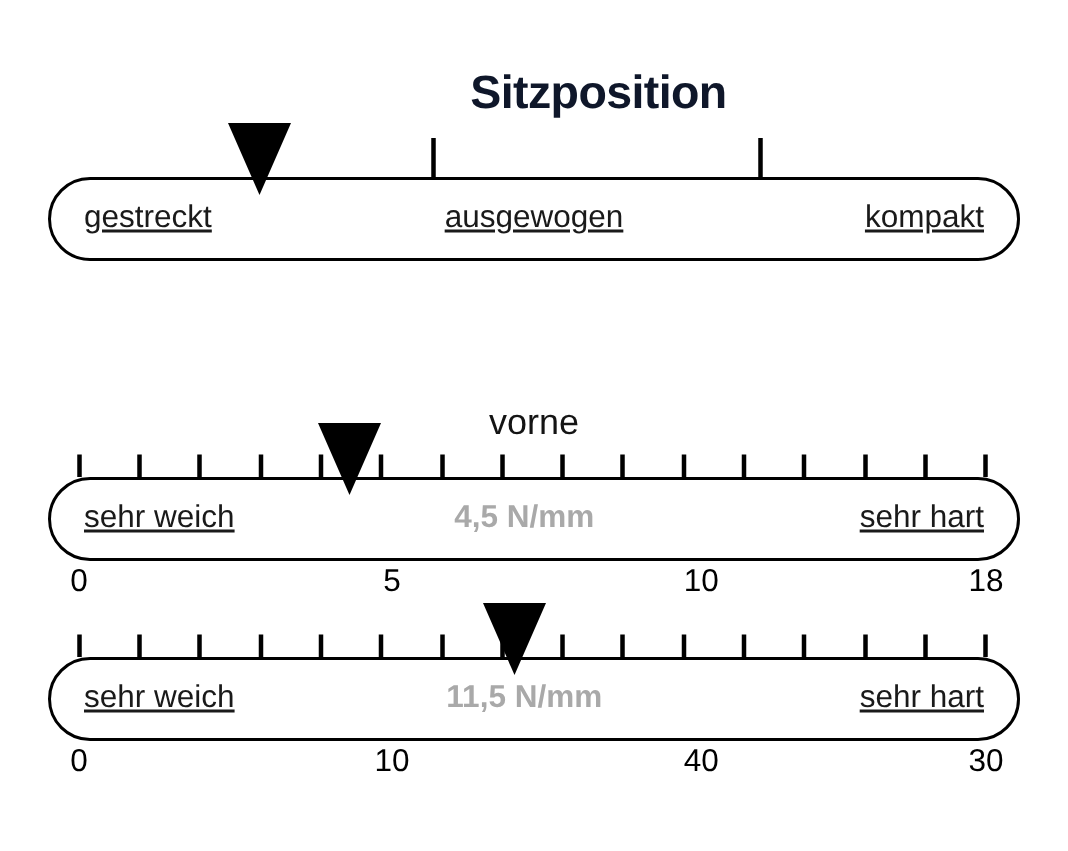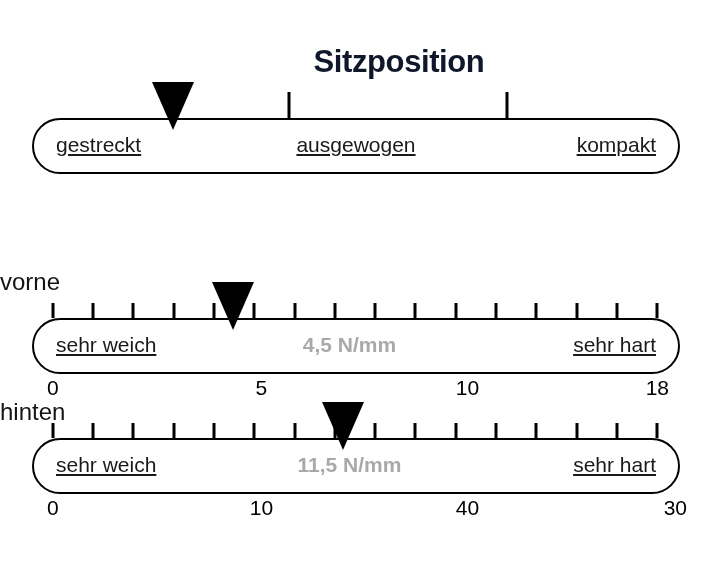--- a/index.html
+++ b/index.html
@@ -31,21 +31,21 @@
     font-size: 31px;
     letter-spacing: -0.4px;
     color: #0f172a;
     white-space: nowrap;
     padding-left: 43px;
   }
   .subtitle {
     position: absolute;
     left: 0;
     width: 712px;
-    text-align: left;
+    text-align: center;
     font-weight: normal;
     font-size: 24px;
     color: #141414;
     white-space: nowrap;
   }
 
   
   .gauge {
     position: absolute;
     left: 32px;
@@ -174,21 +174,20 @@
       <div class="tick" style="left: 77.84%;"></div>
       <div class="tick" style="left: 84.06%;"></div>
       <div class="tick" style="left: 90.28%;"></div>
       <div class="tick" style="left: 96.5%;"></div>
       <div class="axis-num" style="left: 3.2%;">0</div>
       <div class="axis-num" style="left: 35.4%;">5</div>
       <div class="axis-num" style="left: 67.2%;">10</div>
       <div class="axis-num" style="left: 96.5%;">18</div>
     </div>
 
-  <div class="subtitle" style="top:398px">hinten</div>
 
   <div class="gauge" id="g2" style="top:438px">
     <div class="capsule"></div>
     <div class="zone-label left">sehr weich</div>
     <div class="zone-label right">sehr hart</div>
     <div class="value-label" style="left:49%">11,5 N/mm</div>
     <div class="marker" style="left:48%"></div>
   <div class="tick" style="left: 3.2%;"></div>
       <div class="tick" style="left: 9.42%;"></div>
       <div class="tick" style="left: 15.64%;"></div>
@@ -201,16 +200,16 @@
       <div class="tick" style="left: 59.18%;"></div>
       <div class="tick" style="left: 65.4%;"></div>
       <div class="tick" style="left: 71.62%;"></div>
       <div class="tick" style="left: 77.84%;"></div>
       <div class="tick" style="left: 84.06%;"></div>
       <div class="tick" style="left: 90.28%;"></div>
       <div class="tick" style="left: 96.5%;"></div>
       <div class="axis-num" style="left: 3.2%;">0</div>
       <div class="axis-num" style="left: 35.4%;">10</div>
       <div class="axis-num" style="left: 67.2%;">40</div>
-      <div class="axis-num" style="left: 96.5%; margin-left: 18px;">30</div>
+      <div class="axis-num" style="left: 96.5%;">30</div>
     </div>
 
 </div>
 
 </body></html>

